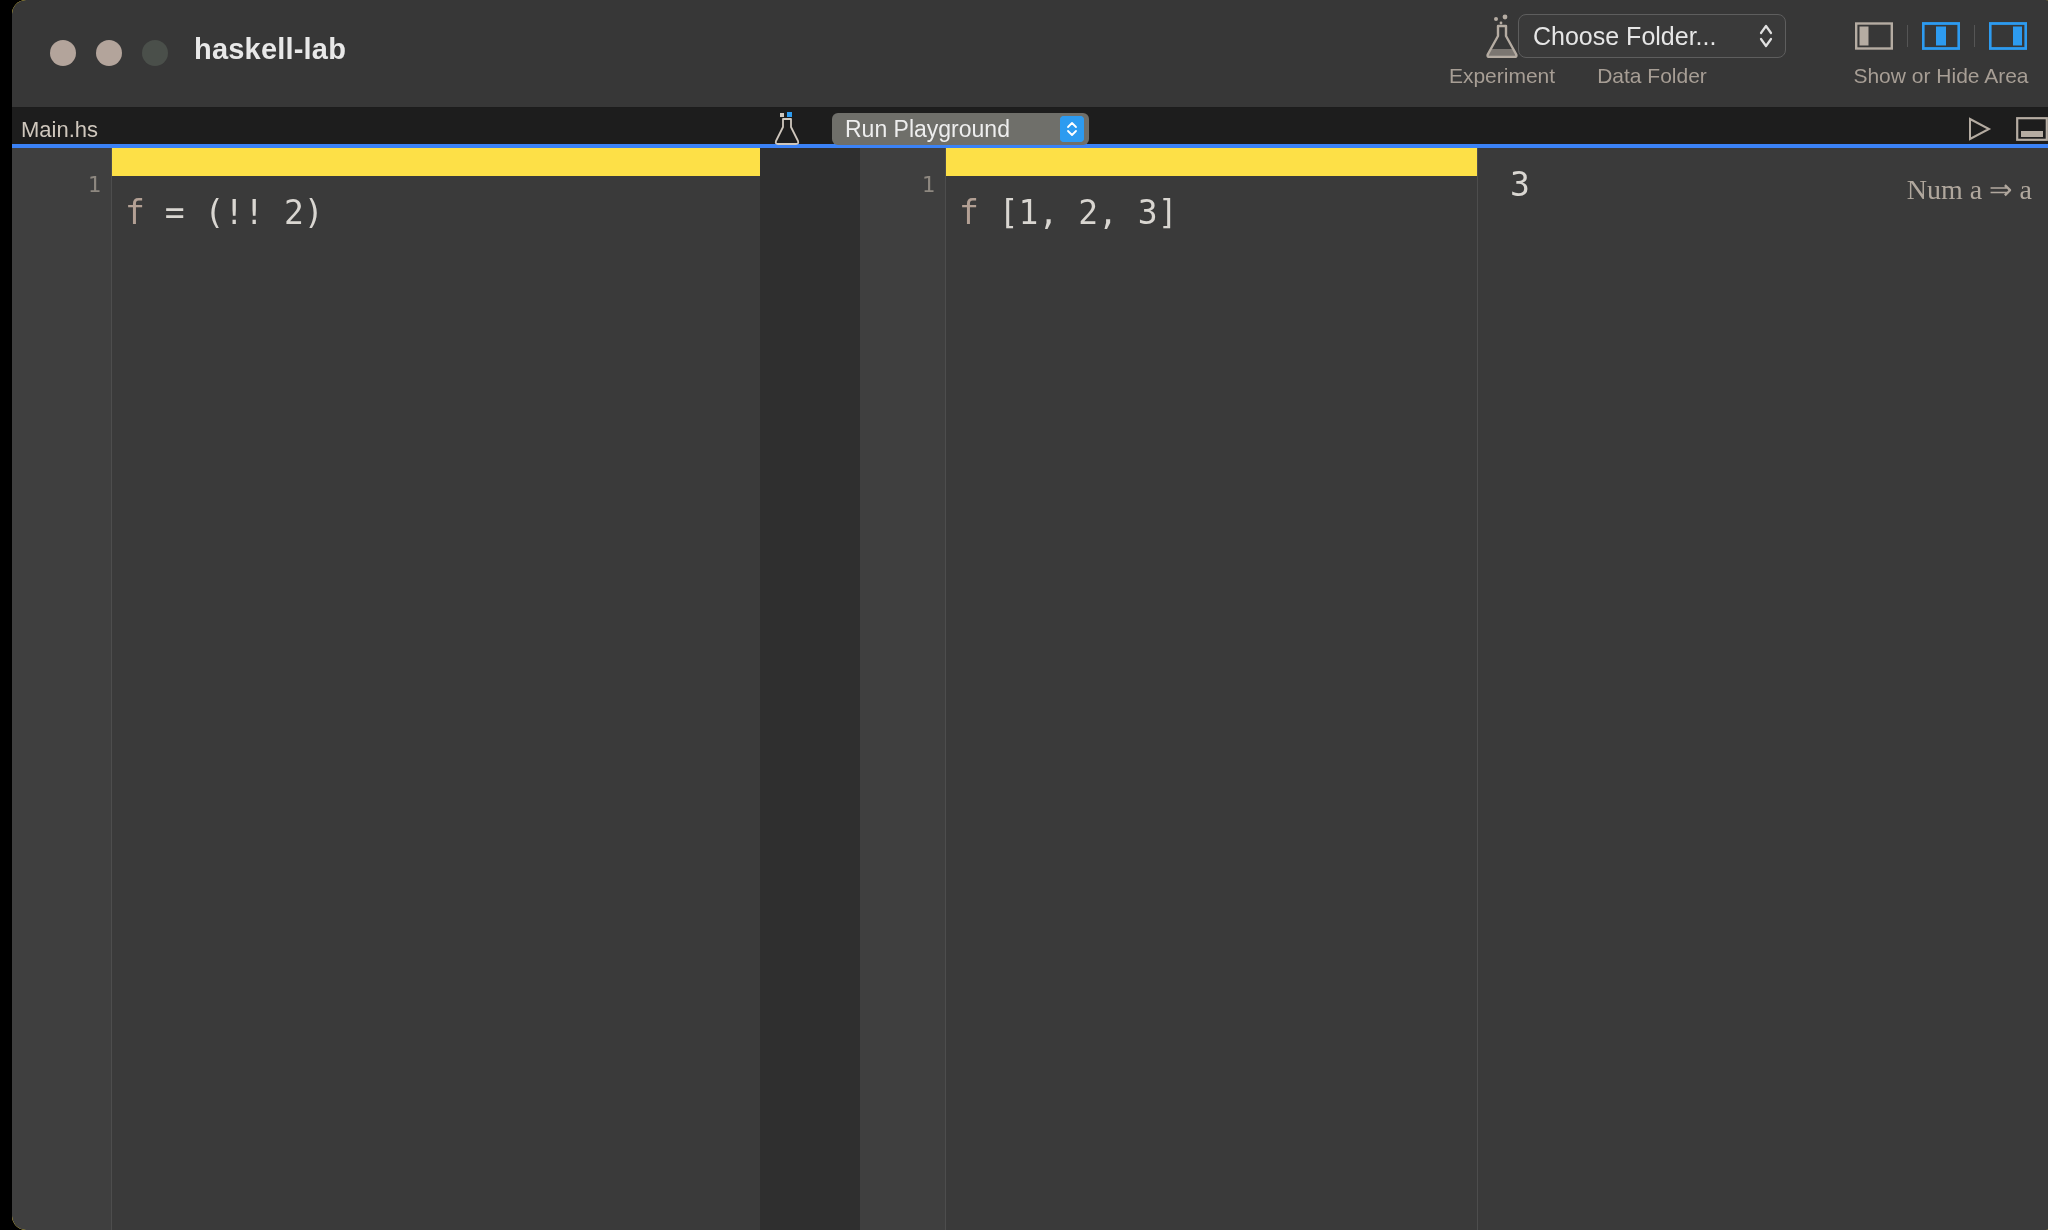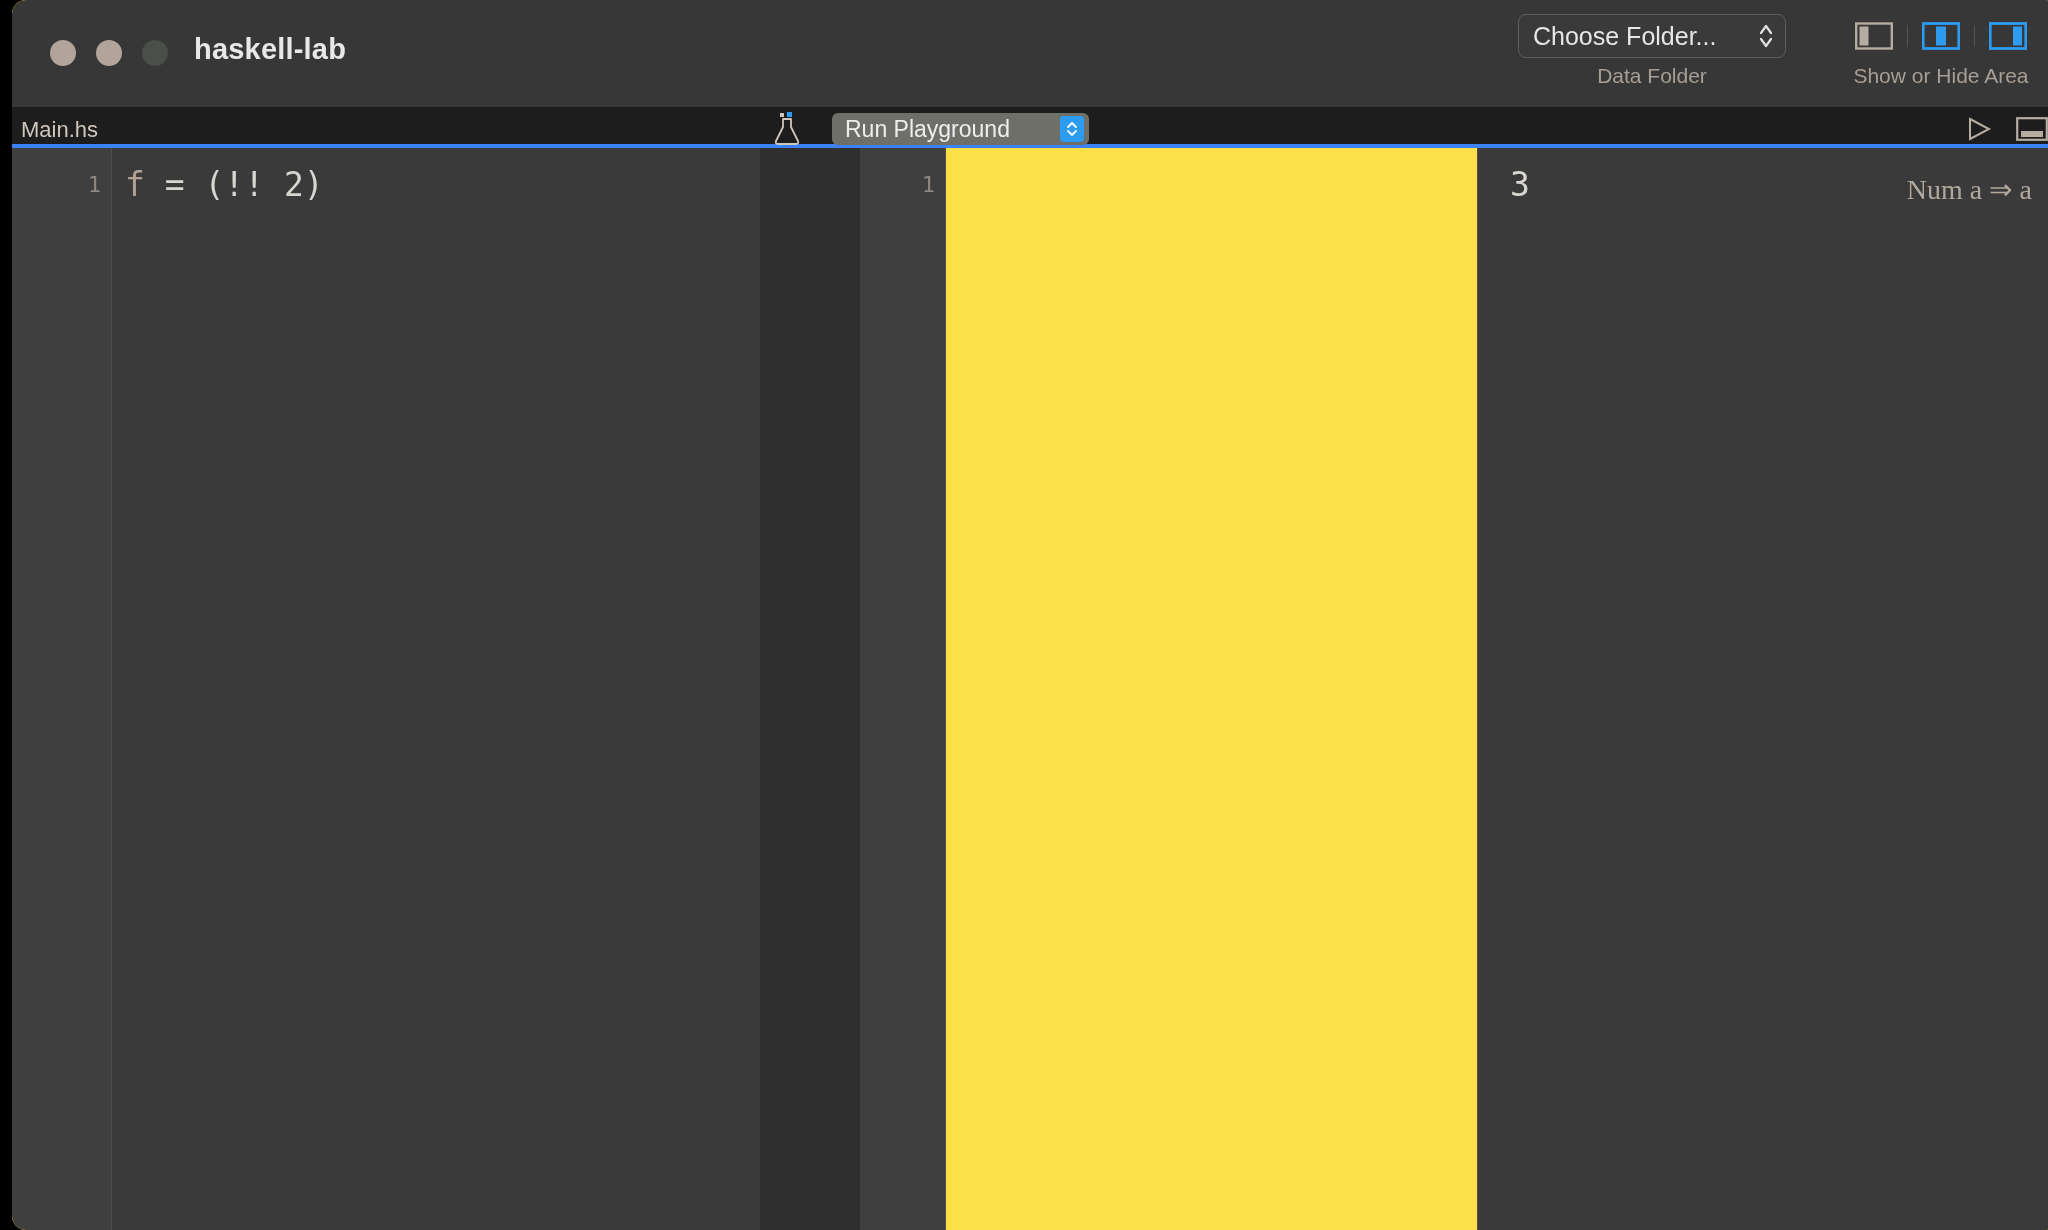--- a/index.html
+++ b/index.html
@@ -243,20 +243,21 @@
   }
   .bl-round { border-bottom-left-radius: 14px; }
 
   .code-body {
     flex: 1;
     background: #3a3a3a;
     padding-top: 12px;
     box-sizing: border-box;
     overflow: hidden;
     position: relative;
+    margin-top: 28px;
   }
   .code-line {
     font-family: "DejaVu Sans Mono", monospace;
     font-size: 33px;
     line-height: 50px;
     color: #d9d6d1;
     white-space: pre;
     padding-left: 13px;
   }
   .tok-fn { color: #b3a094; }
@@ -303,20 +304,30 @@
   <div class="titlebar">
 
     <div class="traffic-lights">
       <span class="tl tl-close"></span>
       <span class="tl tl-min"></span>
       <span class="tl tl-max"></span>
     </div>
 
     <div class="win-title">haskell-lab</div>
 
+    <div class="toolbar-group grp-experiment">
+      <svg class="flask-big" viewBox="0 0 42 44">
+        <circle cx="15" cy="5" r="2" fill="#b5aca2"></circle>
+        <circle cx="24" cy="3" r="2.4" fill="#b5aca2"></circle>
+        <circle cx="20" cy="9" r="1.4" fill="#b5aca2"></circle>
+        <path d="M17 12 L17 22 L7 40 Q5.5 43 9 43 L33 43 Q36.5 43 35 40 L25 22 L25 12 Z" fill="none" stroke="#b5aca2" stroke-width="2.4" stroke-linejoin="round"></path>
+        <path d="M10.5 35 L31.5 35 L35 40 Q36.5 43 33 43 L9 43 Q5.5 43 7 40 Z" fill="#b5aca2" opacity="0.55"></path>
+      </svg>
+      <div class="tb-label">Experiment</div>
+    </div>
 
     <div class="toolbar-group grp-datafolder">
       <div class="popup-button">
         <span class="popup-label">Choose Folder...</span>
         <svg class="popup-arrows" viewBox="0 0 18 30">
           <path d="M4 12 L9 5 L14 12" fill="none" stroke="#e0e0e0" stroke-width="2.2" stroke-linecap="round" stroke-linejoin="round"></path>
           <path d="M4 18 L9 25 L14 18" fill="none" stroke="#e0e0e0" stroke-width="2.2" stroke-linecap="round" stroke-linejoin="round"></path>
         </svg>
       </div>
       <div class="tb-label">Data Folder</div>
@@ -383,20 +394,23 @@
     </div>
 
     <div class="pane pane-divider">
       <div class="pane-divider-inner"></div>
     </div>
 
     <div class="pane pane-play">
       <div class="gutter narrow">
         <span class="gutter-num">1</span>
       </div>
+      <div class="code-body">
+        <div class="code-line"><span class="tok-fn">f</span><span> [1, 2, 3]</span></div>
+      </div>
     </div>
 
     <div class="pane pane-result">
       <div class="result-body">
         <div class="result-value">3</div>
         <div class="result-type">Num a ⇒ a</div>
       </div>
     </div>
 
   </div>

